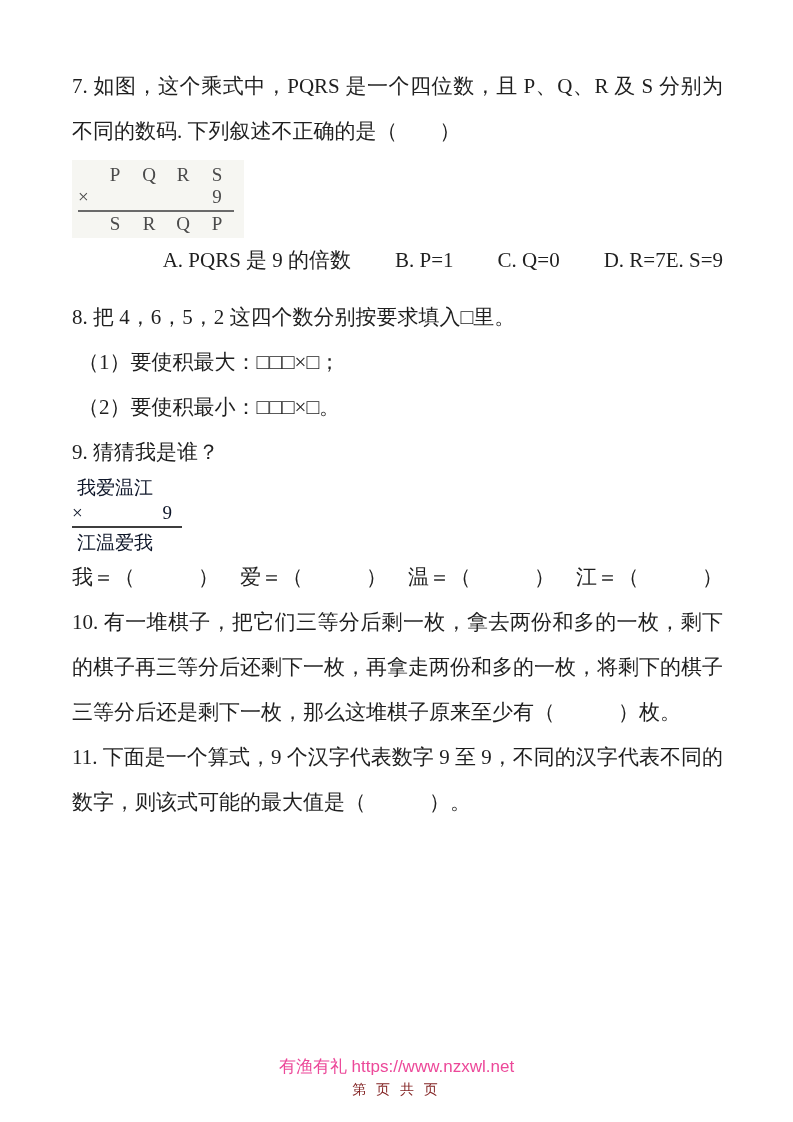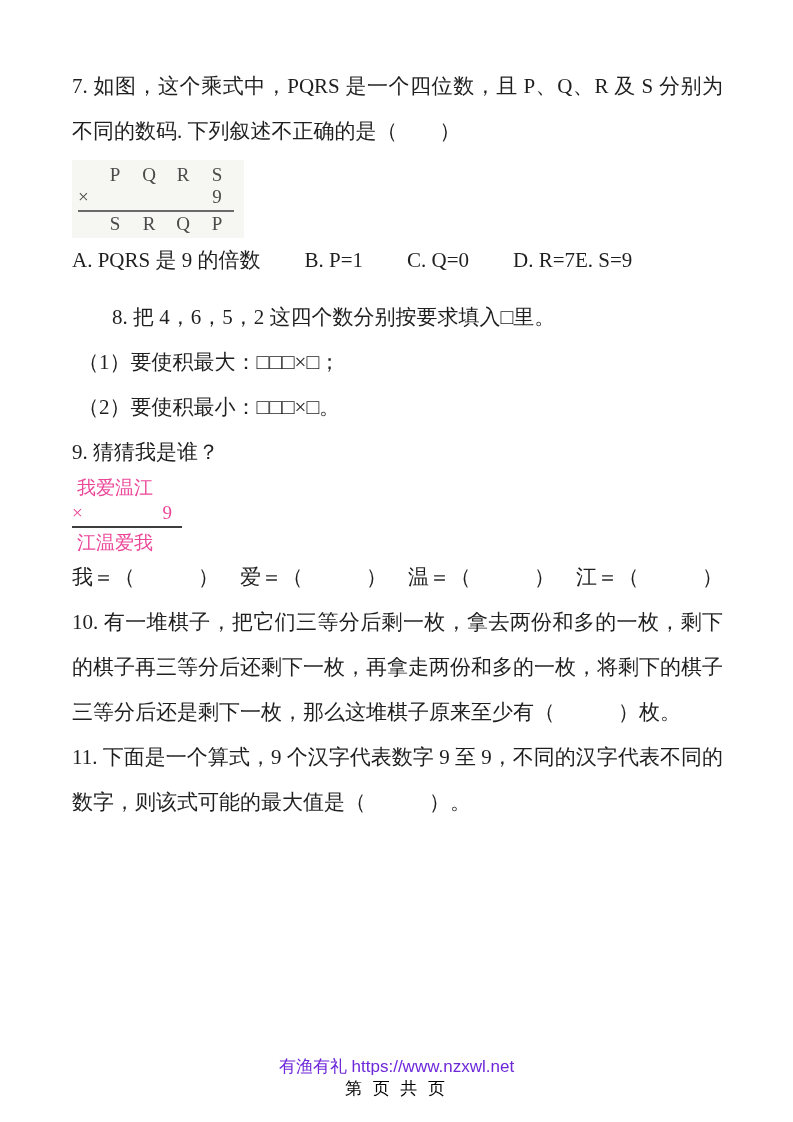--- a/index.html
+++ b/index.html
@@ -9,21 +9,21 @@
     font-family:"Liberation Serif","DejaVu Serif",serif;
     color:#1f1f1f;
   }
   .content {
     padding:64px 70px 0 72px;
     font-size:21px;
     line-height:45px;
     text-align:justify;
   }
   .para { margin:0; }
-  .para.mt { margin-top:12px;margin-left:40px; }
+  .para.mt { margin-top:12px; }
   .sub { padding-left:6px; }
 
   
   .fig-pqrs {
     width:172px; margin:6px 0 0 0;
     background:#f6f6f2;
     border:1px solid #ececе6;
     padding:4px 10px 3px 6px;
     font-size:19px; line-height:22px;
     color:#4a4a4a; text-align:left;
@@ -32,36 +32,36 @@
     display:grid; grid-template-columns:20px 1fr 1fr 1fr 1fr;
   }
   .fig-pqrs .fig-row span { text-align:center; }
   .fig-pqrs .fig-row .op { text-align:left; }
   .fig-pqrs .fig-divider { border-top:2px solid #6a6a6a; margin:2px 0 1px 0; }
 
   
   .fig-wj {
     width:114px; margin:0;
     font-size:19px; line-height:25px;
-    color:#ec4899; text-align:left;
+    color:#0f172a; text-align:left;
   }
   .fig-wj .row1 { padding-left:5px; }
   .fig-wj .row2 { display:flex; justify-content:space-between; padding-right:14px; }
   .fig-wj .fig-divider { border-top:2px solid #3d3d3d; margin:1px 0 2px 0; width:110px; }
 
-  .options-row { display:flex; gap:44px; white-space:nowrap; }
+  .options-row { display:flex; gap:44px; white-space:nowrap;justify-content:flex-end; }
   .blank-row { display:flex; justify-content:space-between; width:100%; }
 
   .footer {
     position:absolute; left:0; right:0; top:1056px;
     text-align:center;
     font-family:"Liberation Sans","DejaVu Sans",sans-serif;
   }
-  .footer .site { font-size:17px; line-height:22px; color:#6d28d9; }
-  .footer .pageinfo { font-size:17px; line-height:22px; color:#000000; letter-spacing:3px; }
+  .footer .site { font-size:17px; line-height:22px; color:#ec4899; }
+  .footer .pageinfo { font-size:14px; line-height:22px; color:#7f1d1d; letter-spacing:3px; }
 </style>
 </head>
 <body>
 
 <div class="content">
 
   <p class="para">7. 如图，这个乘式中，PQRS 是一个四位数，且 P、Q、R 及 S 分别为不同的数码. 下列叙述不正确的是（　　）</p>
 
   <div class="fig-pqrs">
     <div class="fig-row">

